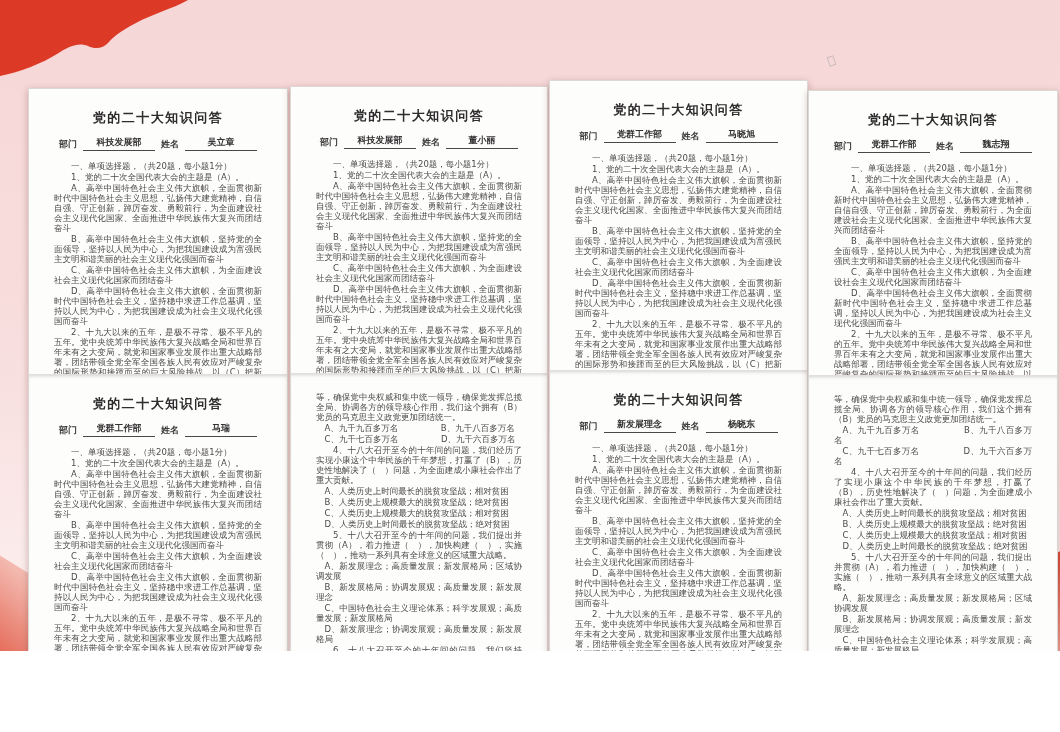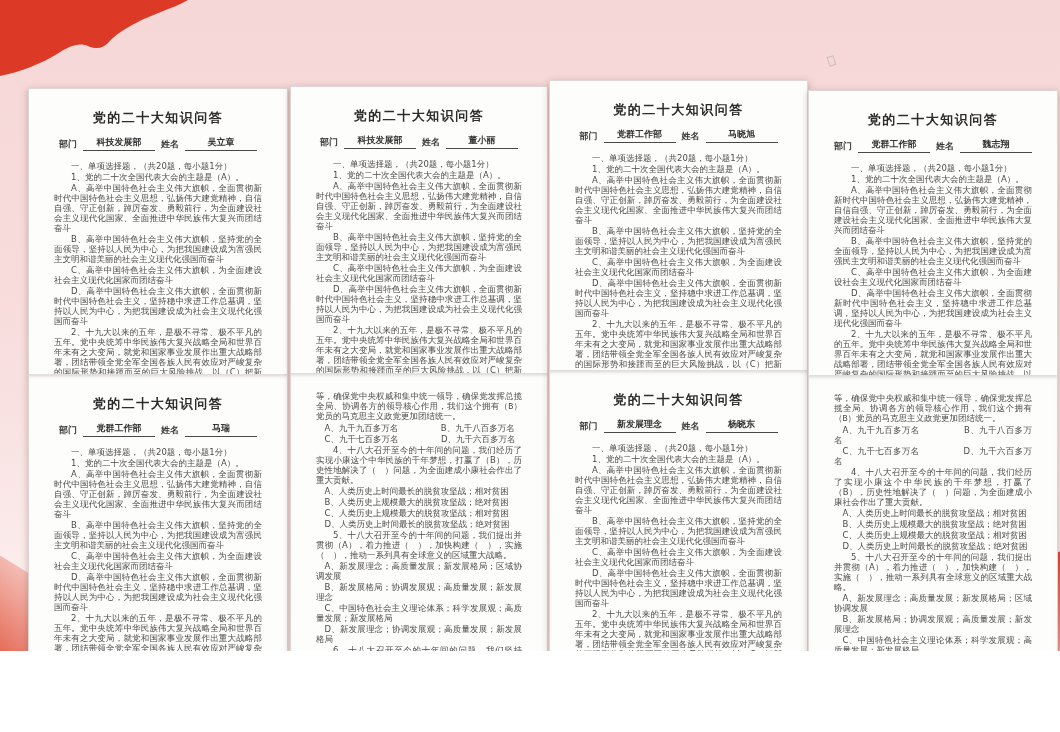--- a/index.html
+++ b/index.html
@@ -41,21 +41,21 @@
   .hdr-row{display:flex;justify-content:center;align-items:flex-end;gap:6px;font-size:9px;color:#3b3939;margin-bottom:10px;}
   .hdr-label{font-weight:bold;}
   .hdr-value{
     display:inline-block;min-width:64px;text-align:center;font-weight:bold;
     border-bottom:1.2px solid #4a4846;padding:0 4px 1px 4px;color:#343232;
   }
   .body-text{color:#4c4a49;font-size:8.5px;line-height:10px;text-align:justify;}
   .body-text p{margin:0 0 1px 0;}
   .ind2{text-indent:2em;}
   .ind1{text-indent:1em;}
-  .ind0{text-indent:0;font-family:Liberation Mono, monospace;}
+  .ind0{text-indent:0;}
   
   .artifact{position:absolute;width:5px;height:8px;border:1px solid #a9a5a2;opacity:.55;transform:rotate(-18deg);background:transparent;}
 </style>
 </head>
 <body>
 
 <div class="canvas">
 
   <svg class="corner-tl" viewBox="0 0 210 86" aria-hidden="true">
     <path d="M0,0 L188,0 C172,9 152,14 136,23 C121,31 114,36 109,42 C104,48 96,50 88,46 C79,42 69,46 57,54 C43,63 20,72 0,76 Z" fill="#dc3a26"></path>

